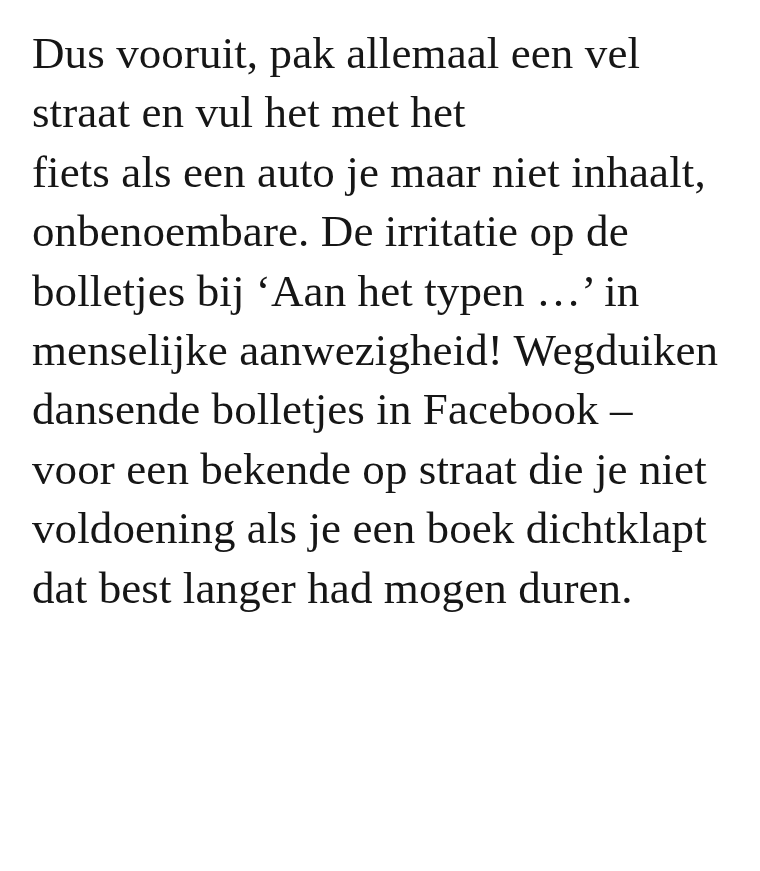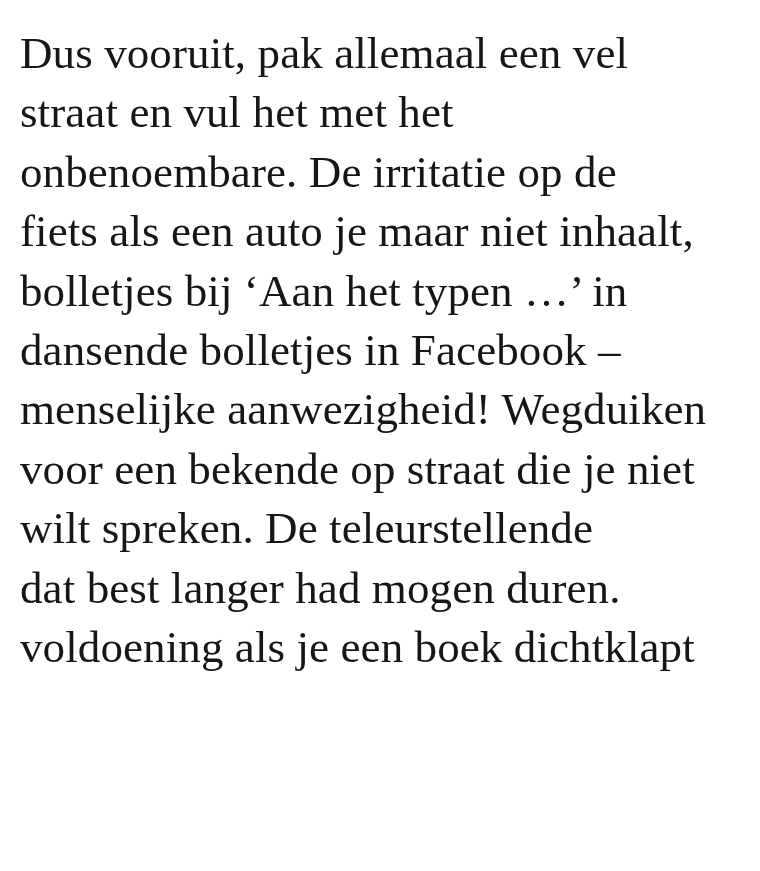--- a/index.html
+++ b/index.html
@@ -10,21 +10,21 @@
   body {
     width: 760px;
     height: 871px;
     overflow: hidden;
   }
   .article-page {
     box-sizing: border-box;
     width: 760px;
     height: 871px;
     background: #ffffff;
-    padding: 24px 28px 0 20px;
+    padding: 24px 28px 0 32px;
   }
   .article-paragraph {
     margin: 0;
     font-family: "Liberation Serif", "DejaVu Serif", serif;
     font-size: 45px;
     line-height: 59.4px;
     color: #161616;
     letter-spacing: 0.1px;
     font-kerning: normal;
   }
@@ -33,23 +33,22 @@
     white-space: pre;
   }
 </style>
 </head>
 <body>
 
 <main class="article-page">
   <p class="article-paragraph">
     <span class="text-line">Dus vooruit, pak allemaal een vel</span>
     <span class="text-line">straat en vul het met het</span>
+    <span class="text-line">fiets als een auto je maar niet inhaalt,</span>
     <span class="text-line">onbenoembare. De irritatie op de</span>
-    <span class="text-line">fiets als een auto je maar niet inhaalt,</span>
     <span class="text-line">bolletjes bij ‘Aan het typen …’ in</span>
+    <span class="text-line">menselijke aanwezigheid! Wegduiken</span>
     <span class="text-line">dansende bolletjes in Facebook –</span>
-    <span class="text-line">menselijke aanwezigheid! Wegduiken</span>
     <span class="text-line">voor een bekende op straat die je niet</span>
-    <span class="text-line">wilt spreken. De teleurstellende</span>
+    <span class="text-line">voldoening als je een boek dichtklapt</span>
     <span class="text-line">dat best langer had mogen duren.</span>
-    <span class="text-line">voldoening als je een boek dichtklapt</span>
   </p>
 </main>
 
 </body></html>

